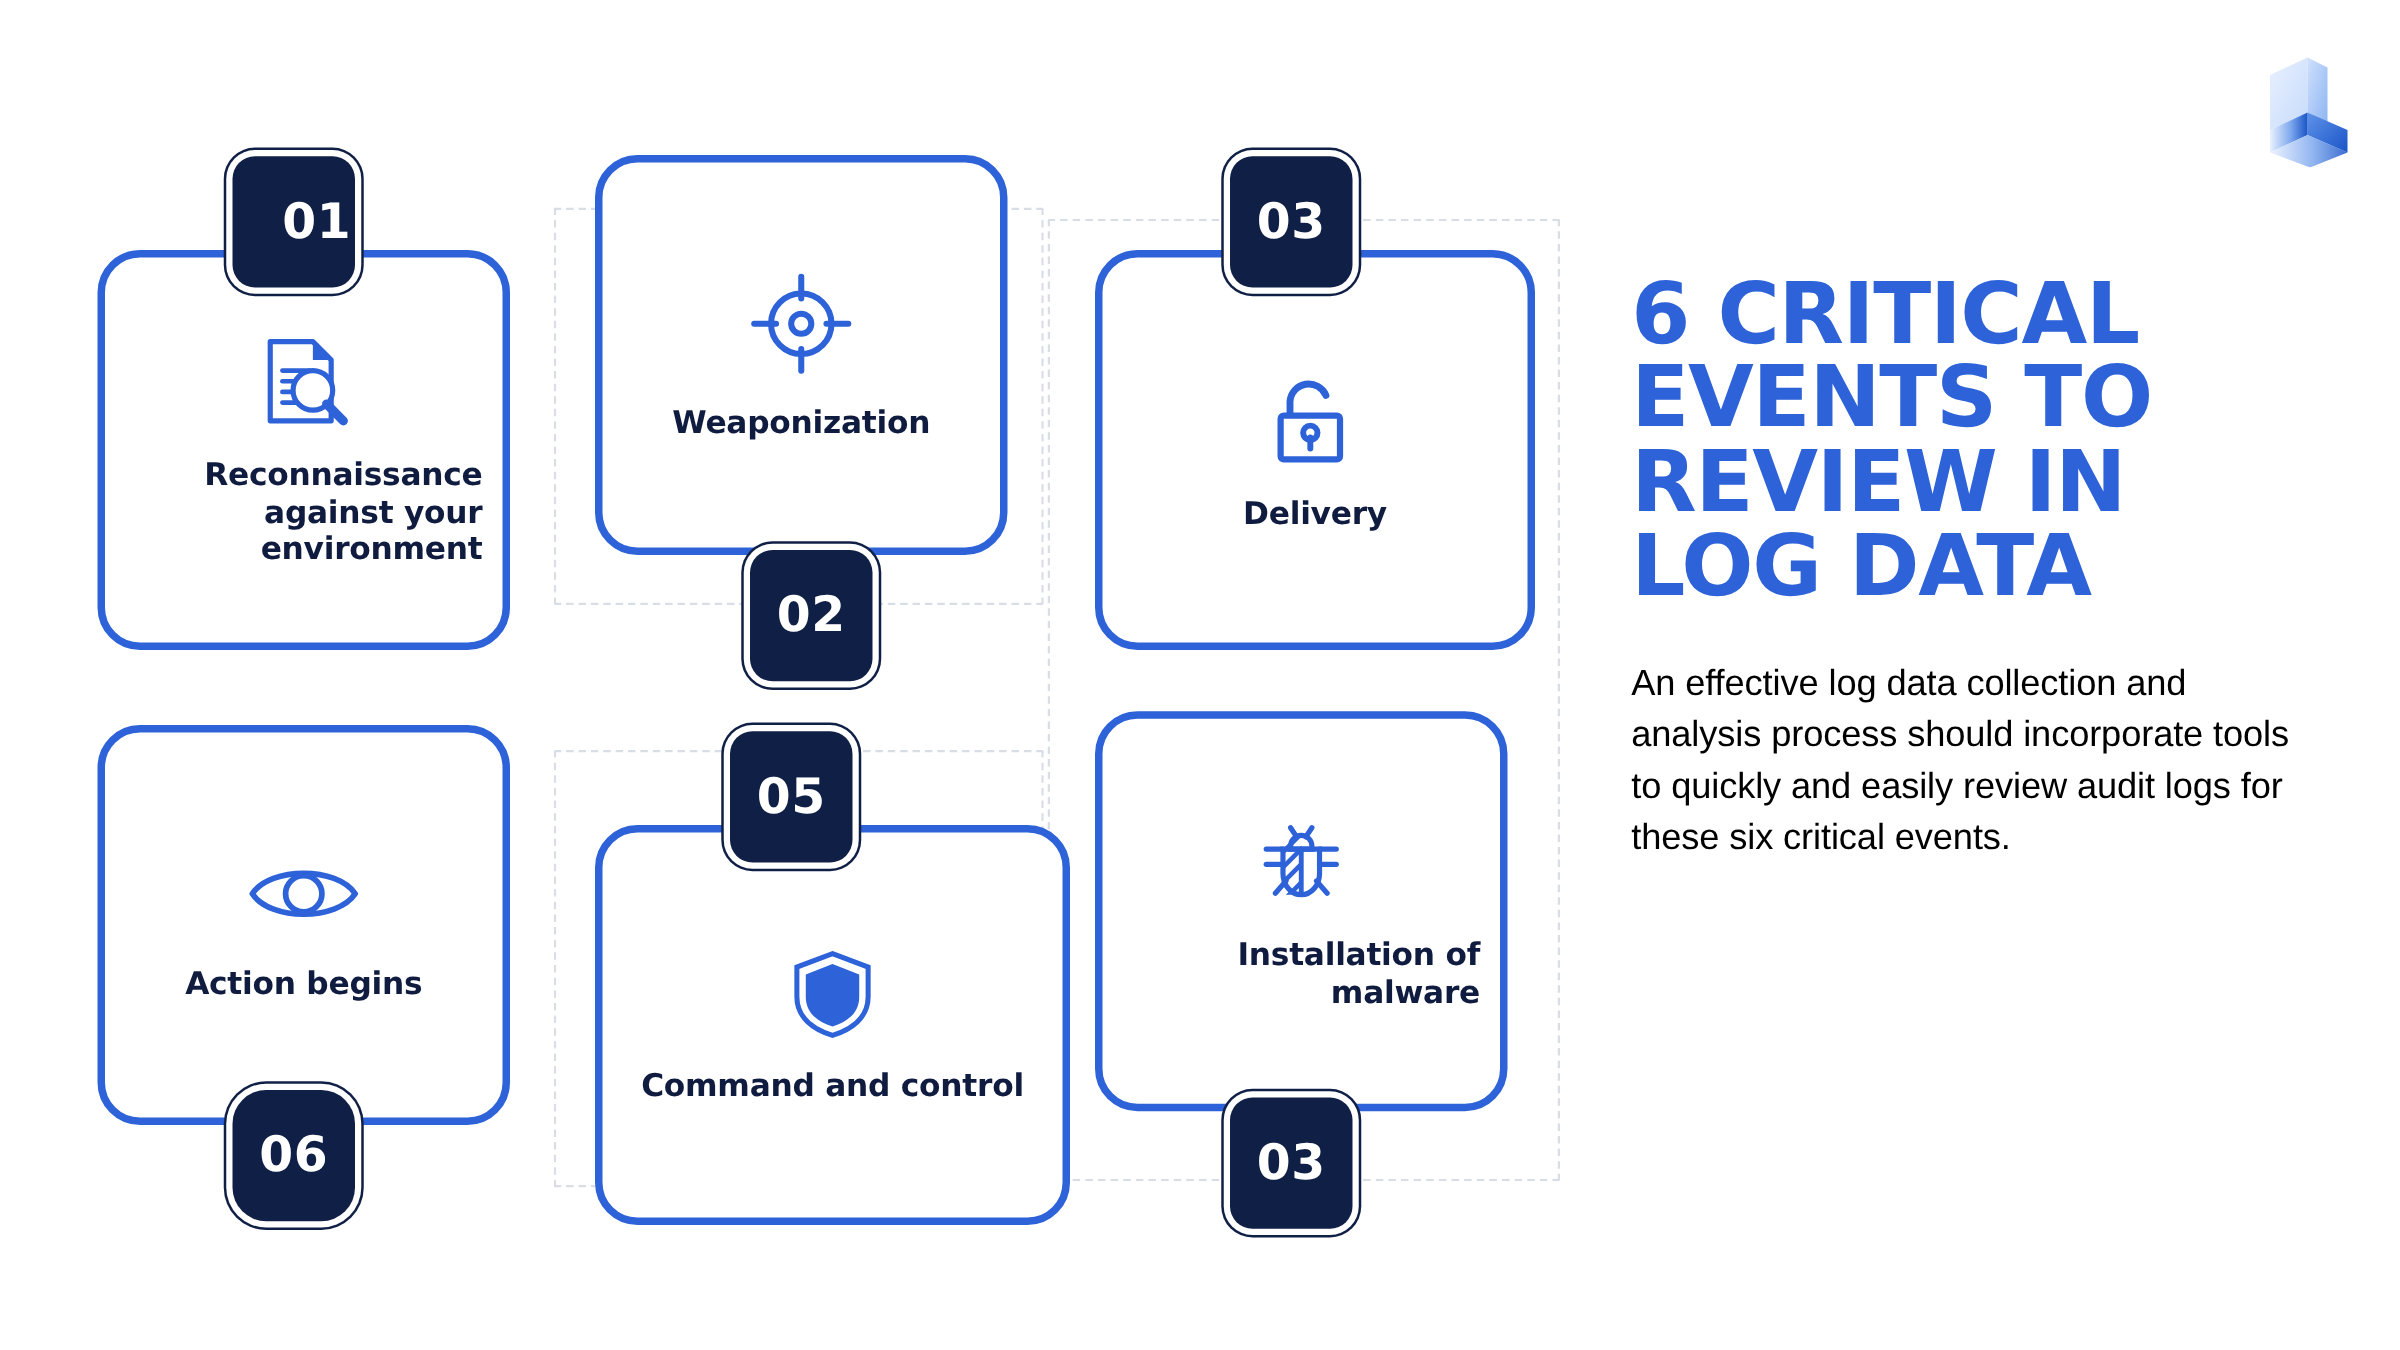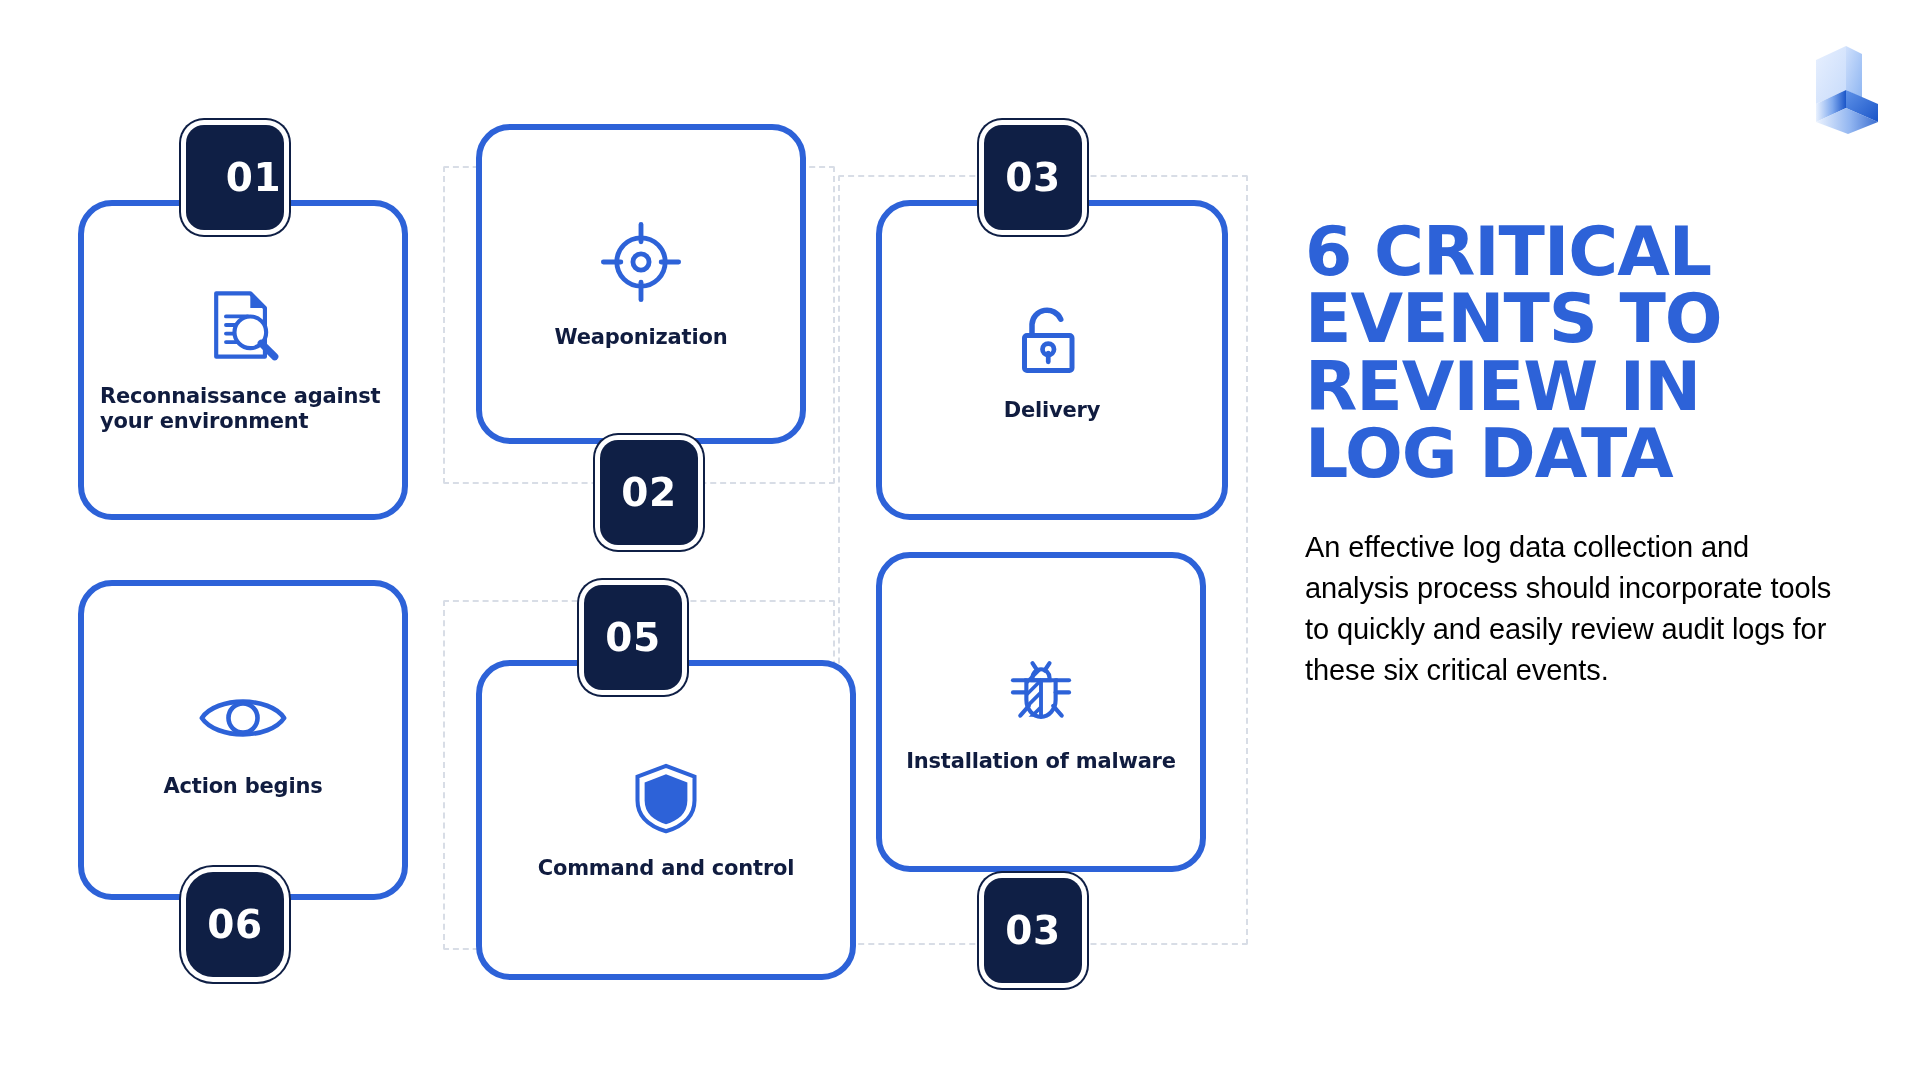--- a/index.html
+++ b/index.html
@@ -55,34 +55,34 @@
   }
 
   .card-icon {
     display: block;
     margin-bottom: 16px;
   }
 
   .card-title {
     font-family: "DejaVu Sans", sans-serif;
     font-weight: 700;
-    font-size: 21px;
+    font-size: 25px;
     line-height: 1.18;
     letter-spacing: -0.2px;
     color: #101c3f;
-    text-align: left;
+    text-align: right;
   }
 
   
   .c1 { left: 78px;  top: 200px; width: 330px; height: 320px; }
   .c2 { left: 476px; top: 124px; width: 330px; height: 320px; }
   .c3 { left: 876px; top: 200px; width: 352px; height: 320px; }
   .c6 { left: 78px;  top: 580px; width: 330px; height: 320px; }
   .c5 { left: 476px; top: 660px; width: 380px; height: 320px; }
-  .c4 { left: 876px; top: 552px; width: 330px; height: 320px; }
+  .c4 { left: 876px; top: 569px; width: 330px; height: 320px; }
 
   
   .badge {
     position: absolute;
     width: 98px;
     height: 105px;
     background: #0f1f45;
     border-radius: 18px;
     box-shadow: 0 0 0 5px #ffffff, 0 0 0 7px #0f1f45;
     display: flex;

